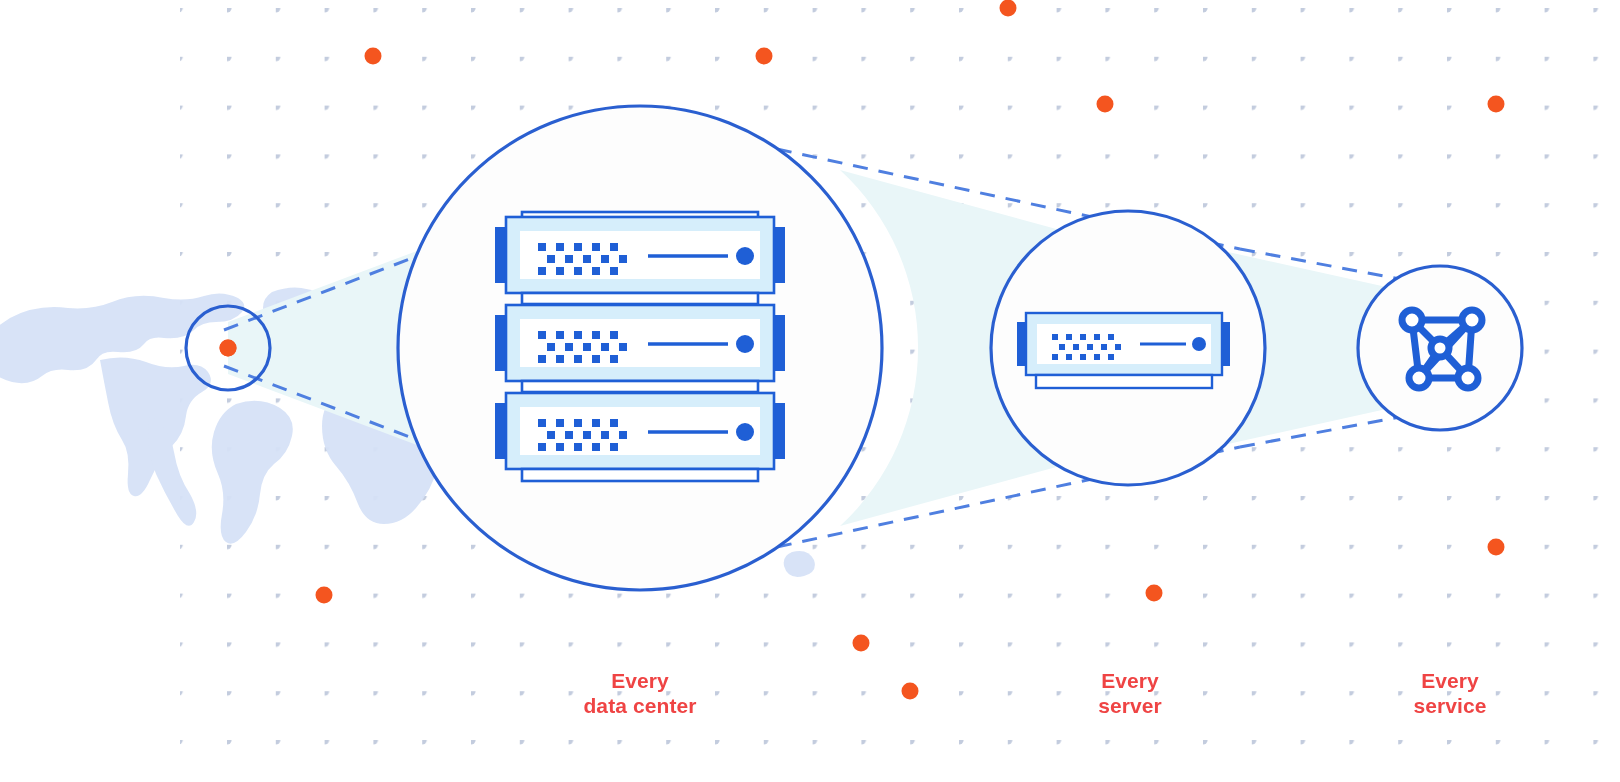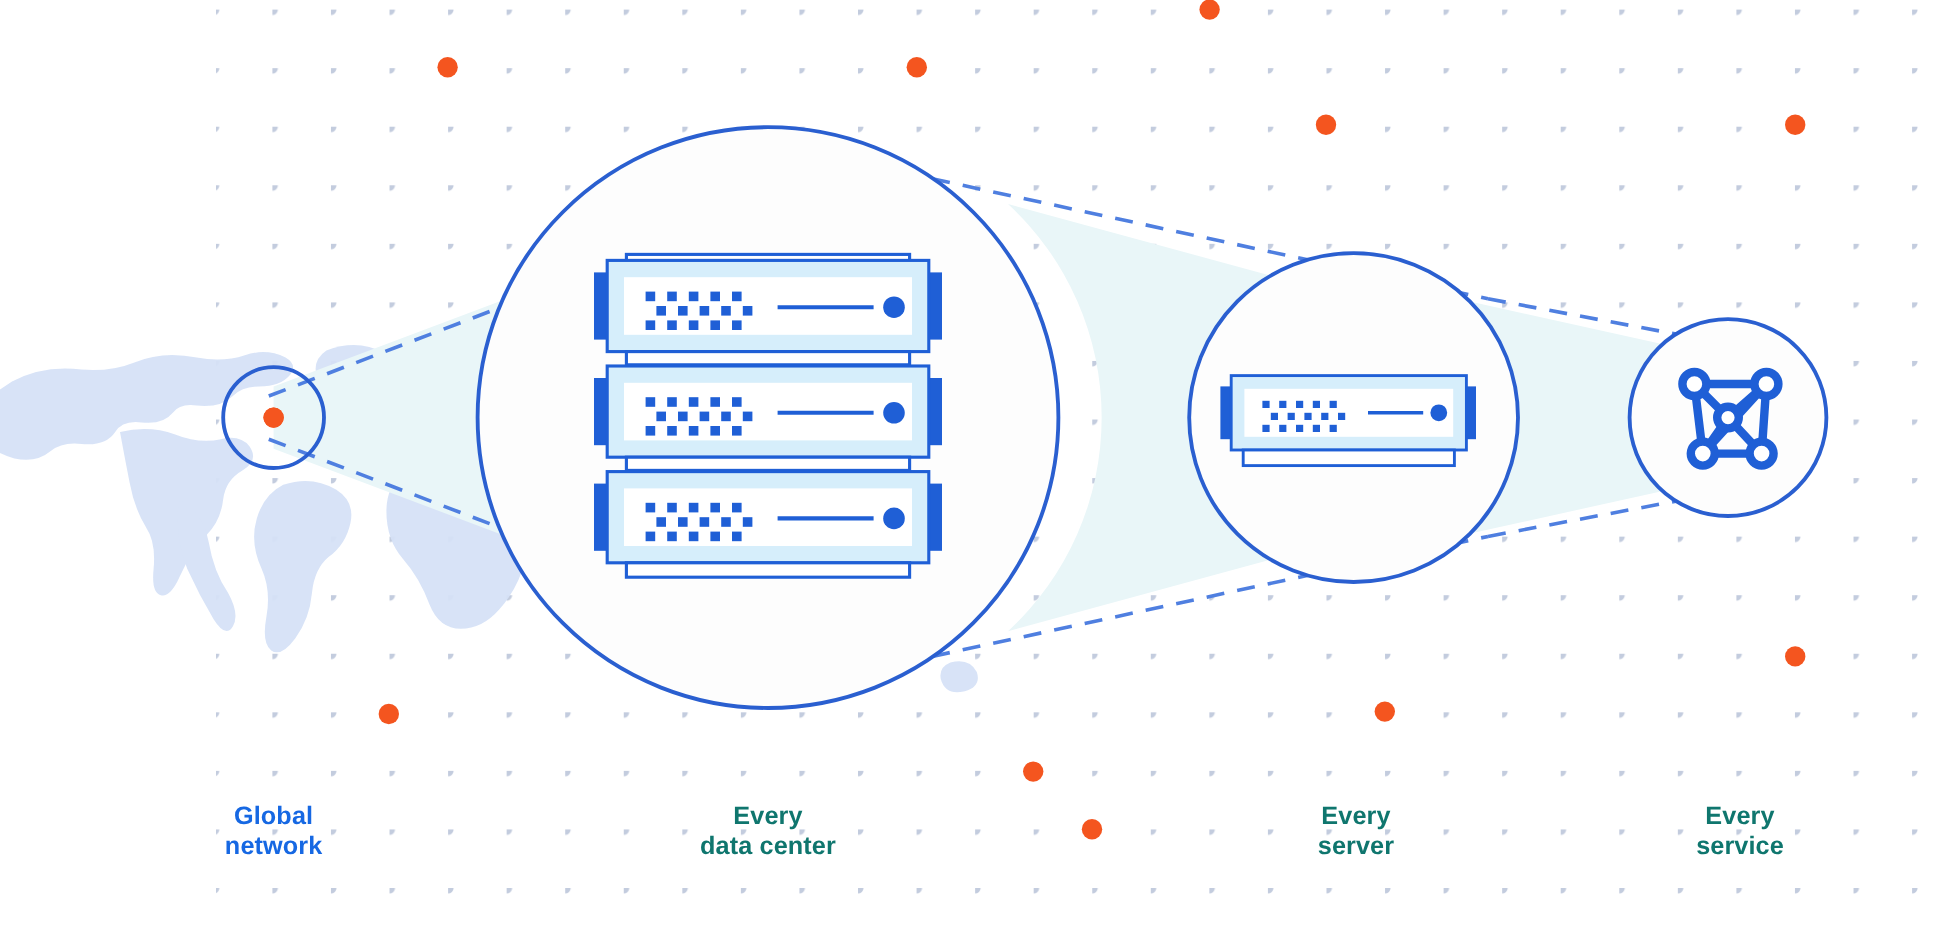--- a/index.html
+++ b/index.html
@@ -14,21 +14,21 @@
   svg.layer{position:absolute;left:0;top:0;width:1620px;height:782px;display:block;}
   .lbl{
     position:absolute;
     text-align:center;
     font-size:21px;
     line-height:25px;
     font-weight:700;
     letter-spacing:0.1px;
     white-space:pre-line;
   }
-  .lbl.dark{color:#0f766e;}
+  .lbl.dark{color:#ef4444;}
   .lbl.blue{color:#1668e3;}
   #lbl-global{left:128px;top:668px;width:200px;}
   #lbl-dc{left:540px;top:668px;width:200px;}
   #lbl-srv{left:1030px;top:668px;width:200px;}
   #lbl-svc{left:1350px;top:668px;width:200px;}
 </style>
 </head>
 <body>
 
 <div id="stage">
@@ -260,22 +260,20 @@
         <circle cx="228" cy="348" r="8.5" fill="#f4551f"></circle>
         <circle cx="1496" cy="547" r="8.5" fill="#f4551f"></circle>
         <circle cx="324" cy="595" r="8.5" fill="#f4551f"></circle>
         <circle cx="1154" cy="593" r="8.5" fill="#f4551f"></circle>
         <circle cx="861" cy="643" r="8.5" fill="#f4551f"></circle>
         <circle cx="910" cy="691" r="8.5" fill="#f4551f"></circle>
       </g>
 
   </svg>
 
-  <div class="lbl blue" id="lbl-global">Global
-network</div>
 
   <div class="lbl dark" id="lbl-dc">Every
 data center</div>
 
   <div class="lbl dark" id="lbl-srv">Every
 server</div>
 
   <div class="lbl dark" id="lbl-svc">Every
 service</div>
 

